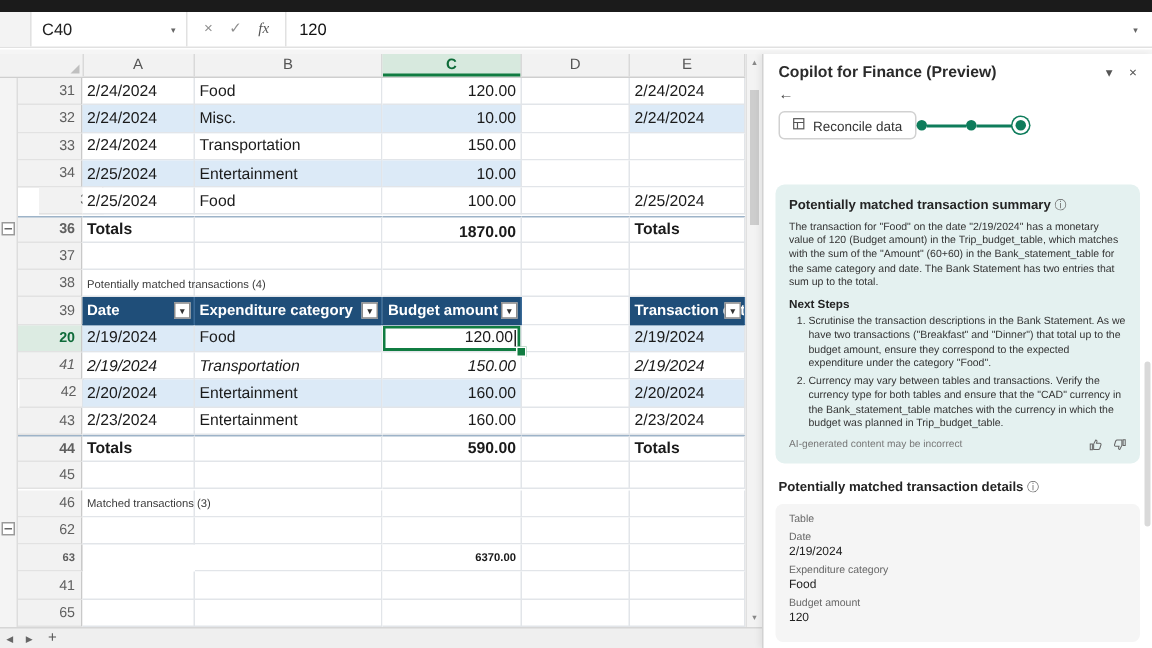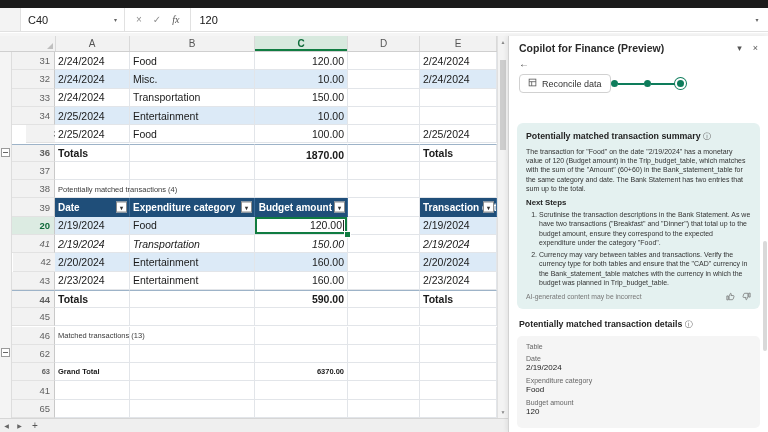--- a/index.html
+++ b/index.html
@@ -386,38 +386,35 @@
       </div>
       <div class="row" style="top: 274.5px;">
         <div class="c rowhead" style="left: 0px; width: 43px;">
           <span>46</span>
         </div>
         <div class="c" style="left: 43px; width: 75px;"></div>
         <div class="c" style="left: 118px; width: 125px;"></div>
         <div class="c numc" style="left: 243px; width: 93px;"></div>
         <div class="c" style="left: 336px; width: 72px;"></div>
         <div class="c" style="left: 408px; width: 77px;"></div>
-        <div class="lbl">Matched transactions (13)</div>
+        <div class="lbl">Matched transactions (3)</div>
       </div>
       <div class="row" style="top: 292.8px;">
         <div class="c rowhead" style="left: 0px; width: 43px;">
           <span>62</span>
         </div>
         <div class="c" style="left: 43px; width: 75px;"></div>
         <div class="c" style="left: 118px; width: 125px;"></div>
         <div class="c numc" style="left: 243px; width: 93px;"></div>
         <div class="c" style="left: 336px; width: 72px;"></div>
         <div class="c" style="left: 408px; width: 77px;"></div>
       </div>
       <div class="row grand" style="top: 311.1px;">
         <div class="c rowhead" style="left: 0px; width: 43px;">
           <span>63</span>
-        </div>
-        <div class="c" style="left: 43px; width: 75px;">
-          <span>Grand Total</span>
         </div>
         <div class="c" style="left: 118px; width: 125px;"></div>
         <div class="c numc" style="left: 243px; width: 93px;">
           <span>6370.00</span>
         </div>
         <div class="c" style="left: 336px; width: 72px;"></div>
         <div class="c" style="left: 408px; width: 77px;"></div>
       </div>
       <div class="row" style="top: 329.4px;">
         <div class="c rowhead" style="left: 0px; width: 43px;">

